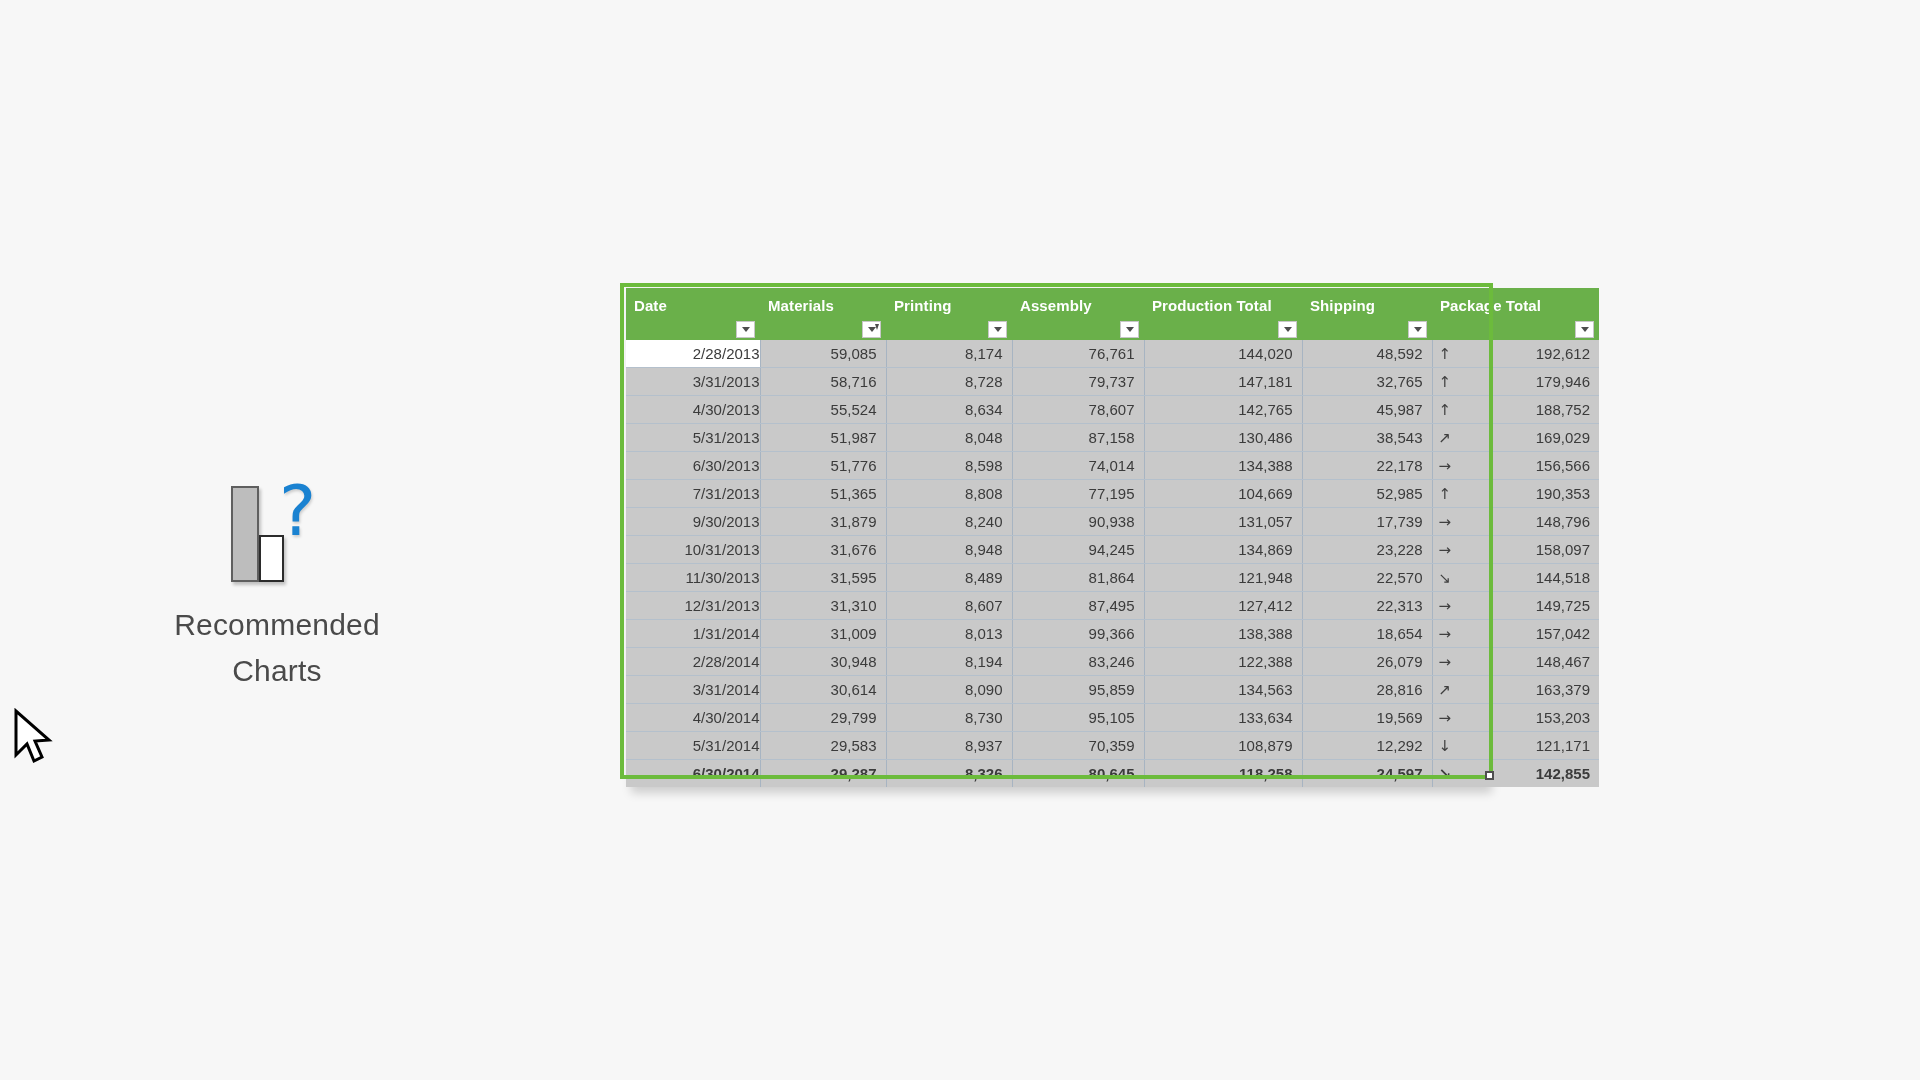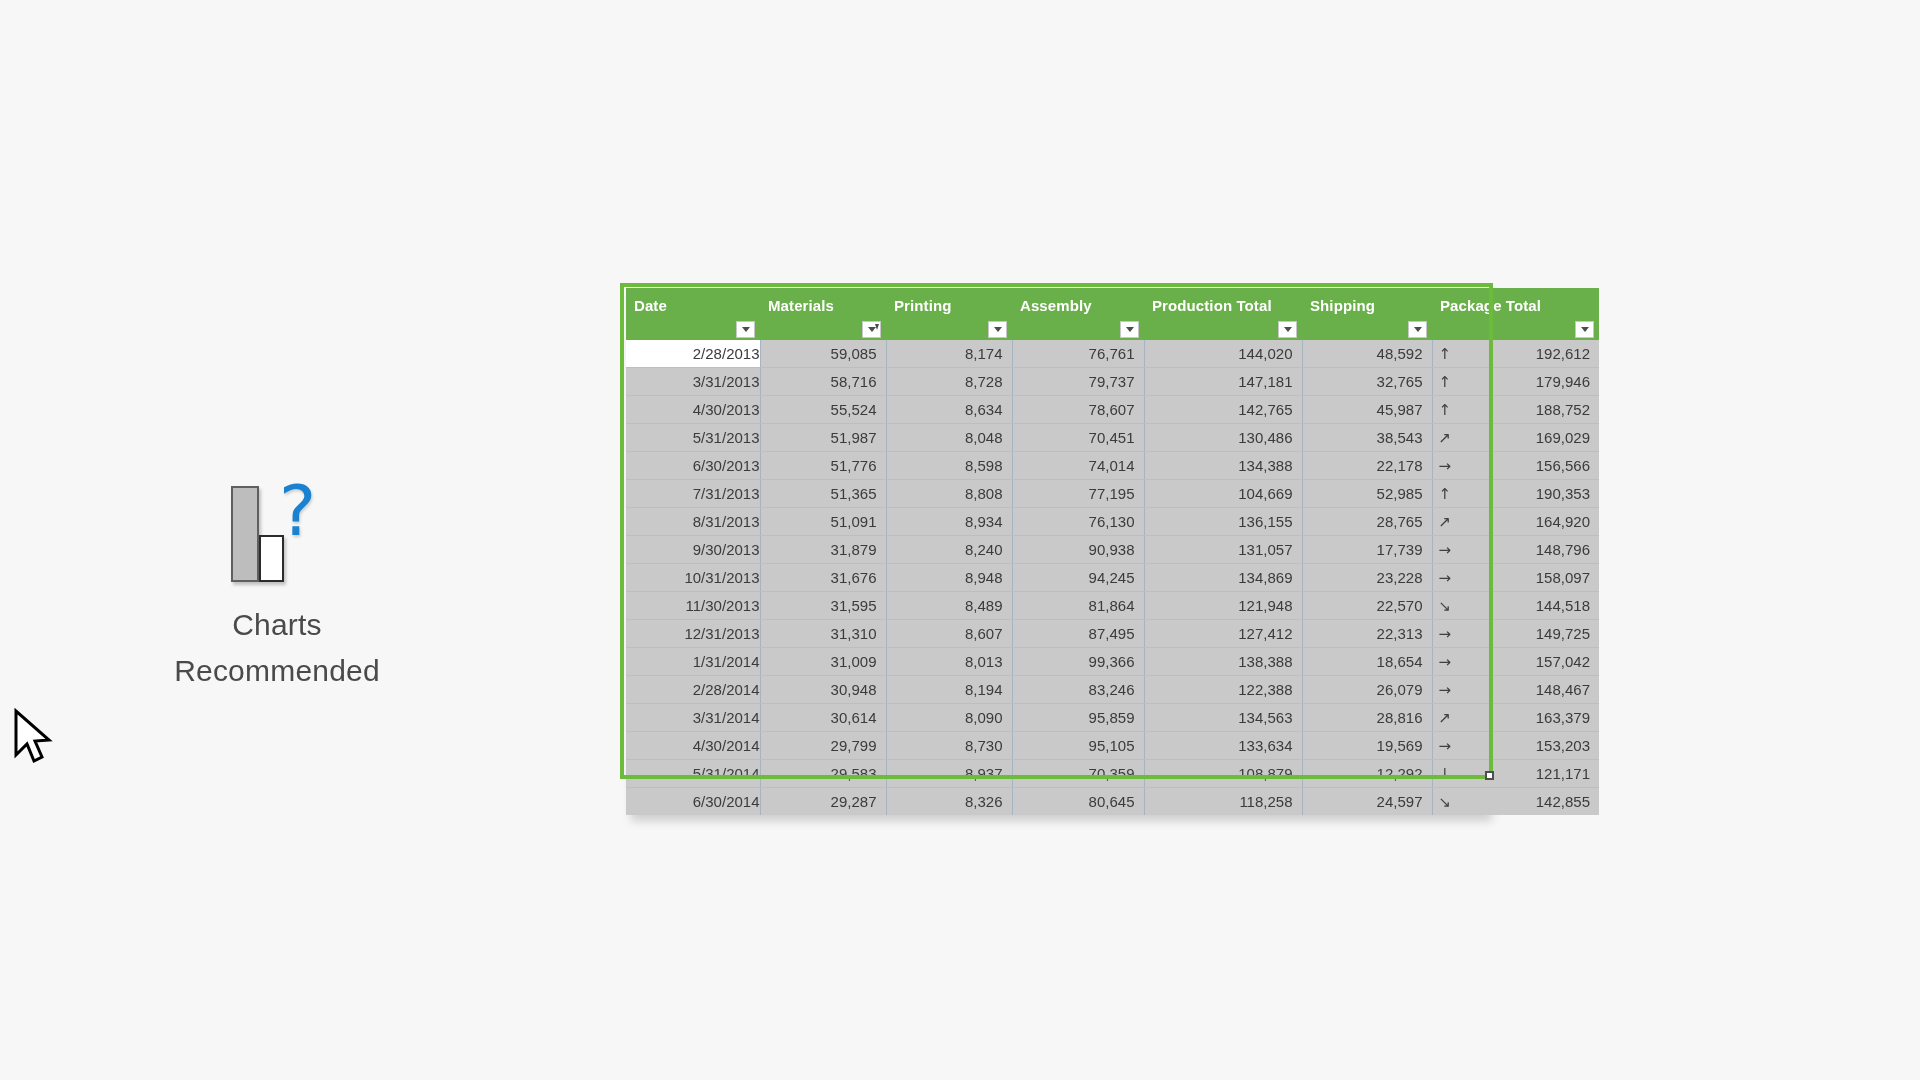--- a/index.html
+++ b/index.html
@@ -161,21 +161,21 @@
     padding: 3px 2px 3px 6px;
     border-right: none;
     font-family: "DejaVu Sans", sans-serif;
     font-size: 15px;
     color: #3f3f3f;
   }
   #excel-table td.pkg-cell {
     border-right: none;
     margin-top: 44px;
   }
-  #excel-table tbody tr:last-child td { border-bottom: none; }
+  #excel-table tbody tr:last-child td { border-bottom: none; font-weight: bold; }
 
   
   #sel-frame {
     position: absolute;
     left: 620px;
     top: 283px;
     width: 873px;
     height: 496px;
     border: 4px solid #6cbb3c;
     box-sizing: border-box;
@@ -205,22 +205,22 @@
 </head>
 <body>
 
 <div id="rec-charts">
   <div class="rc-icon">
     <div class="rc-bar-tall"></div>
     <div class="rc-bar-short"></div>
     <div class="rc-question">?</div>
   </div>
   <div class="rc-label">
+    <div>Recommended</div>
     <div>Charts</div>
-    <div>Recommended</div>
   </div>
 </div>
 
 <div id="table-wrap">
   <table id="excel-table">
     <thead>
       <tr>
         <th style="width:118px">
           <span>Date</span>
           <span class="filter-btn"><i class="caret"></i></span>
@@ -279,21 +279,21 @@
           <td>78,607</td>
           <td>142,765</td>
           <td>45,987</td>
           <td class="arrow-cell">↑</td>
           <td class="pkg-cell">188,752</td>
         </tr>
         <tr>
           <td class="date-cell">5/31/2013</td>
           <td>51,987</td>
           <td>8,048</td>
-          <td>70,451</td>
+          <td>87,158</td>
           <td>130,486</td>
           <td>38,543</td>
           <td class="arrow-cell">↗</td>
           <td class="pkg-cell">169,029</td>
         </tr>
         <tr>
           <td class="date-cell">6/30/2013</td>
           <td>51,776</td>
           <td>8,598</td>
           <td>74,014</td>
@@ -306,30 +306,20 @@
           <td class="date-cell">7/31/2013</td>
           <td>51,365</td>
           <td>8,808</td>
           <td>77,195</td>
           <td>104,669</td>
           <td>52,985</td>
           <td class="arrow-cell">↑</td>
           <td class="pkg-cell">190,353</td>
         </tr>
         <tr>
-          <td class="date-cell">8/31/2013</td>
-          <td>51,091</td>
-          <td>8,934</td>
-          <td>76,130</td>
-          <td>136,155</td>
-          <td>28,765</td>
-          <td class="arrow-cell">↗</td>
-          <td class="pkg-cell">164,920</td>
-        </tr>
-        <tr>
           <td class="date-cell">9/30/2013</td>
           <td>31,879</td>
           <td>8,240</td>
           <td>90,938</td>
           <td>131,057</td>
           <td>17,739</td>
           <td class="arrow-cell">→</td>
           <td class="pkg-cell">148,796</td>
         </tr>
         <tr>

